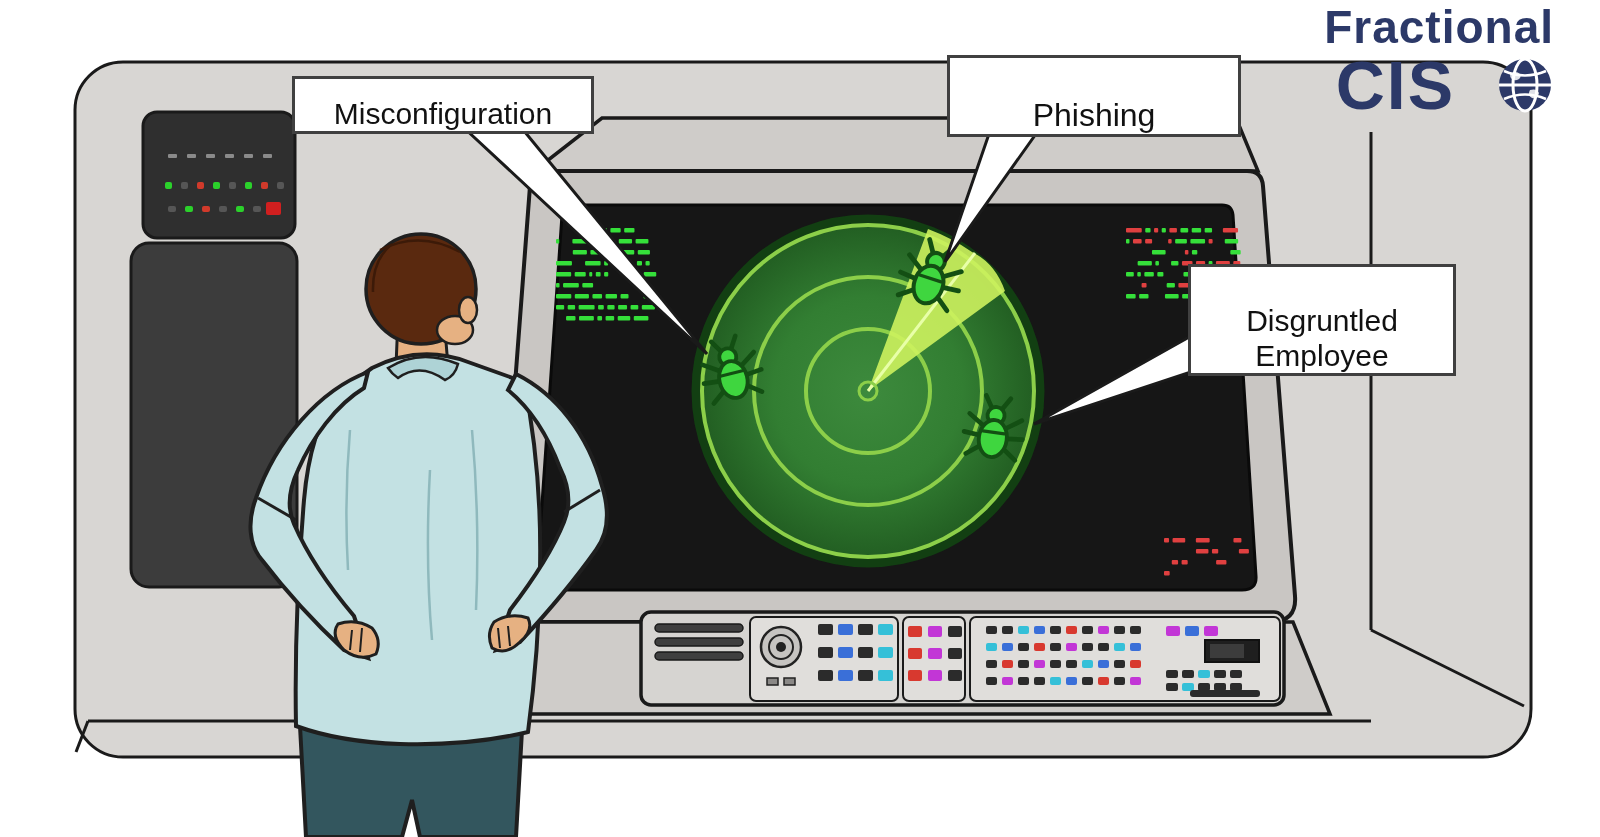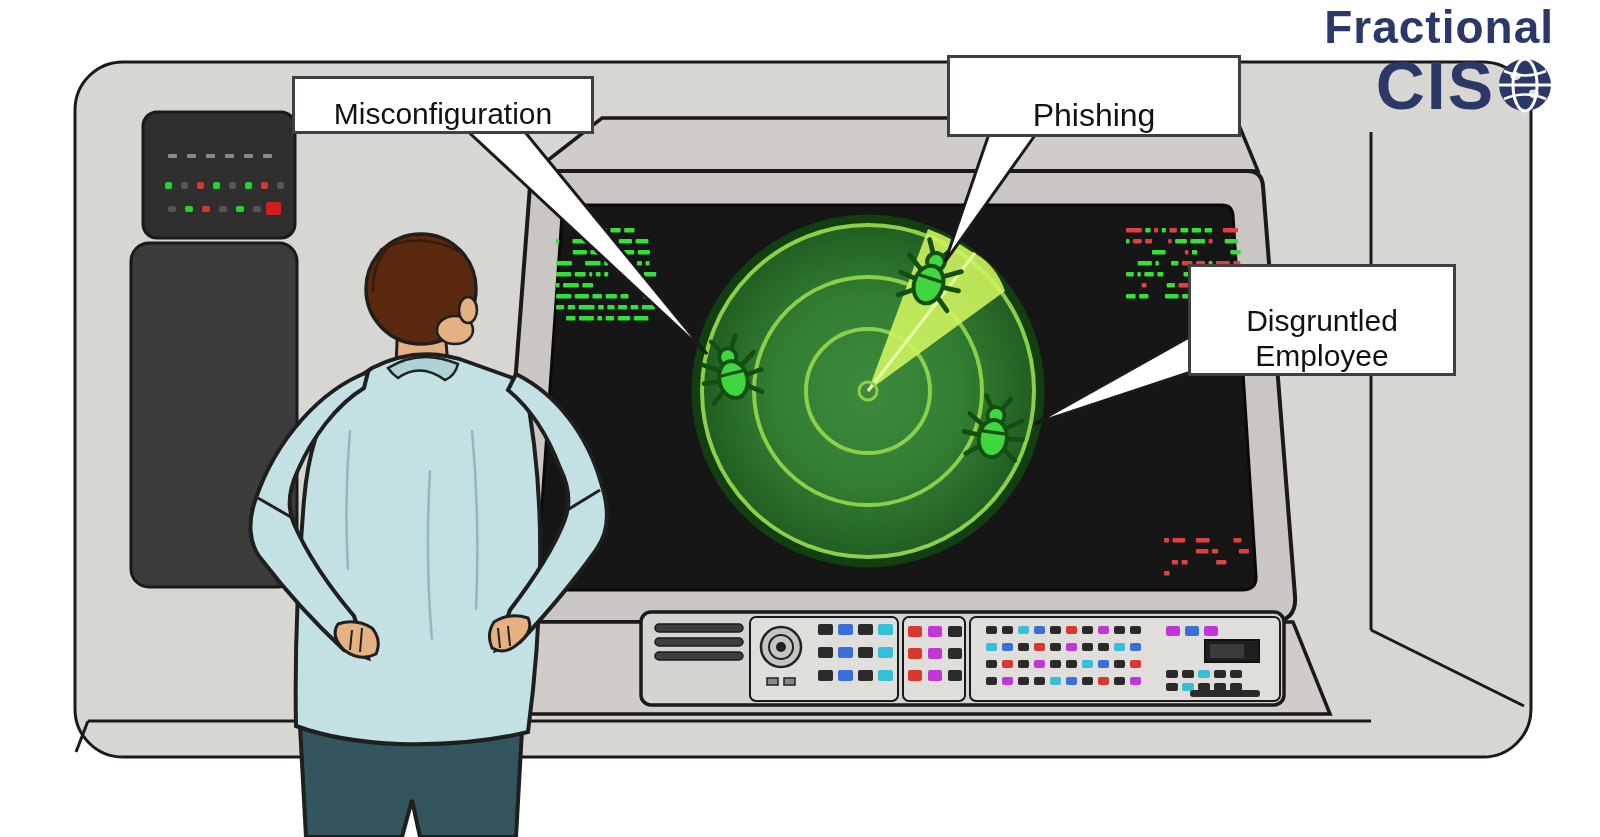--- a/index.html
+++ b/index.html
@@ -6,21 +6,21 @@
   .stage{position:relative;width:1600px;height:837px;background:#ffffff;overflow:hidden;
          font-family:"Liberation Sans",sans-serif;}
   .stage svg.scene{position:absolute;left:0;top:0;}
   .callout{position:absolute;background:#ffffff;border:3px solid #404040;z-index:5;
            display:flex;align-items:flex-end;justify-content:center;text-align:center;
            font-size:30px;color:#111111;line-height:1.15;}
   .callout.big{font-size:32px;}
   .logo{position:absolute;top:0;right:46px;z-index:6;color:#2c3968;text-align:right;}
   .logo-line1{font-size:46px;font-weight:bold;letter-spacing:1px;}
   .logo-line2{display:flex;align-items:center;justify-content:flex-end;font-size:68px;
-              font-weight:bold;letter-spacing:2px;margin-top:-8px;}
+              font-weight:bold;letter-spacing:2px;margin-top:-8px;gap:40px;}
   .globe{width:58px;height:58px;margin-left:1px;}
 </style>
 </head>
 <body>
 
 <div class="stage">
 
 <svg class="scene" width="1600" height="837" viewBox="0 0 1600 837" xmlns="http://www.w3.org/2000/svg">
   <defs>
     <radialGradient id="radarGrad" cx="50%" cy="50%" r="50%">

